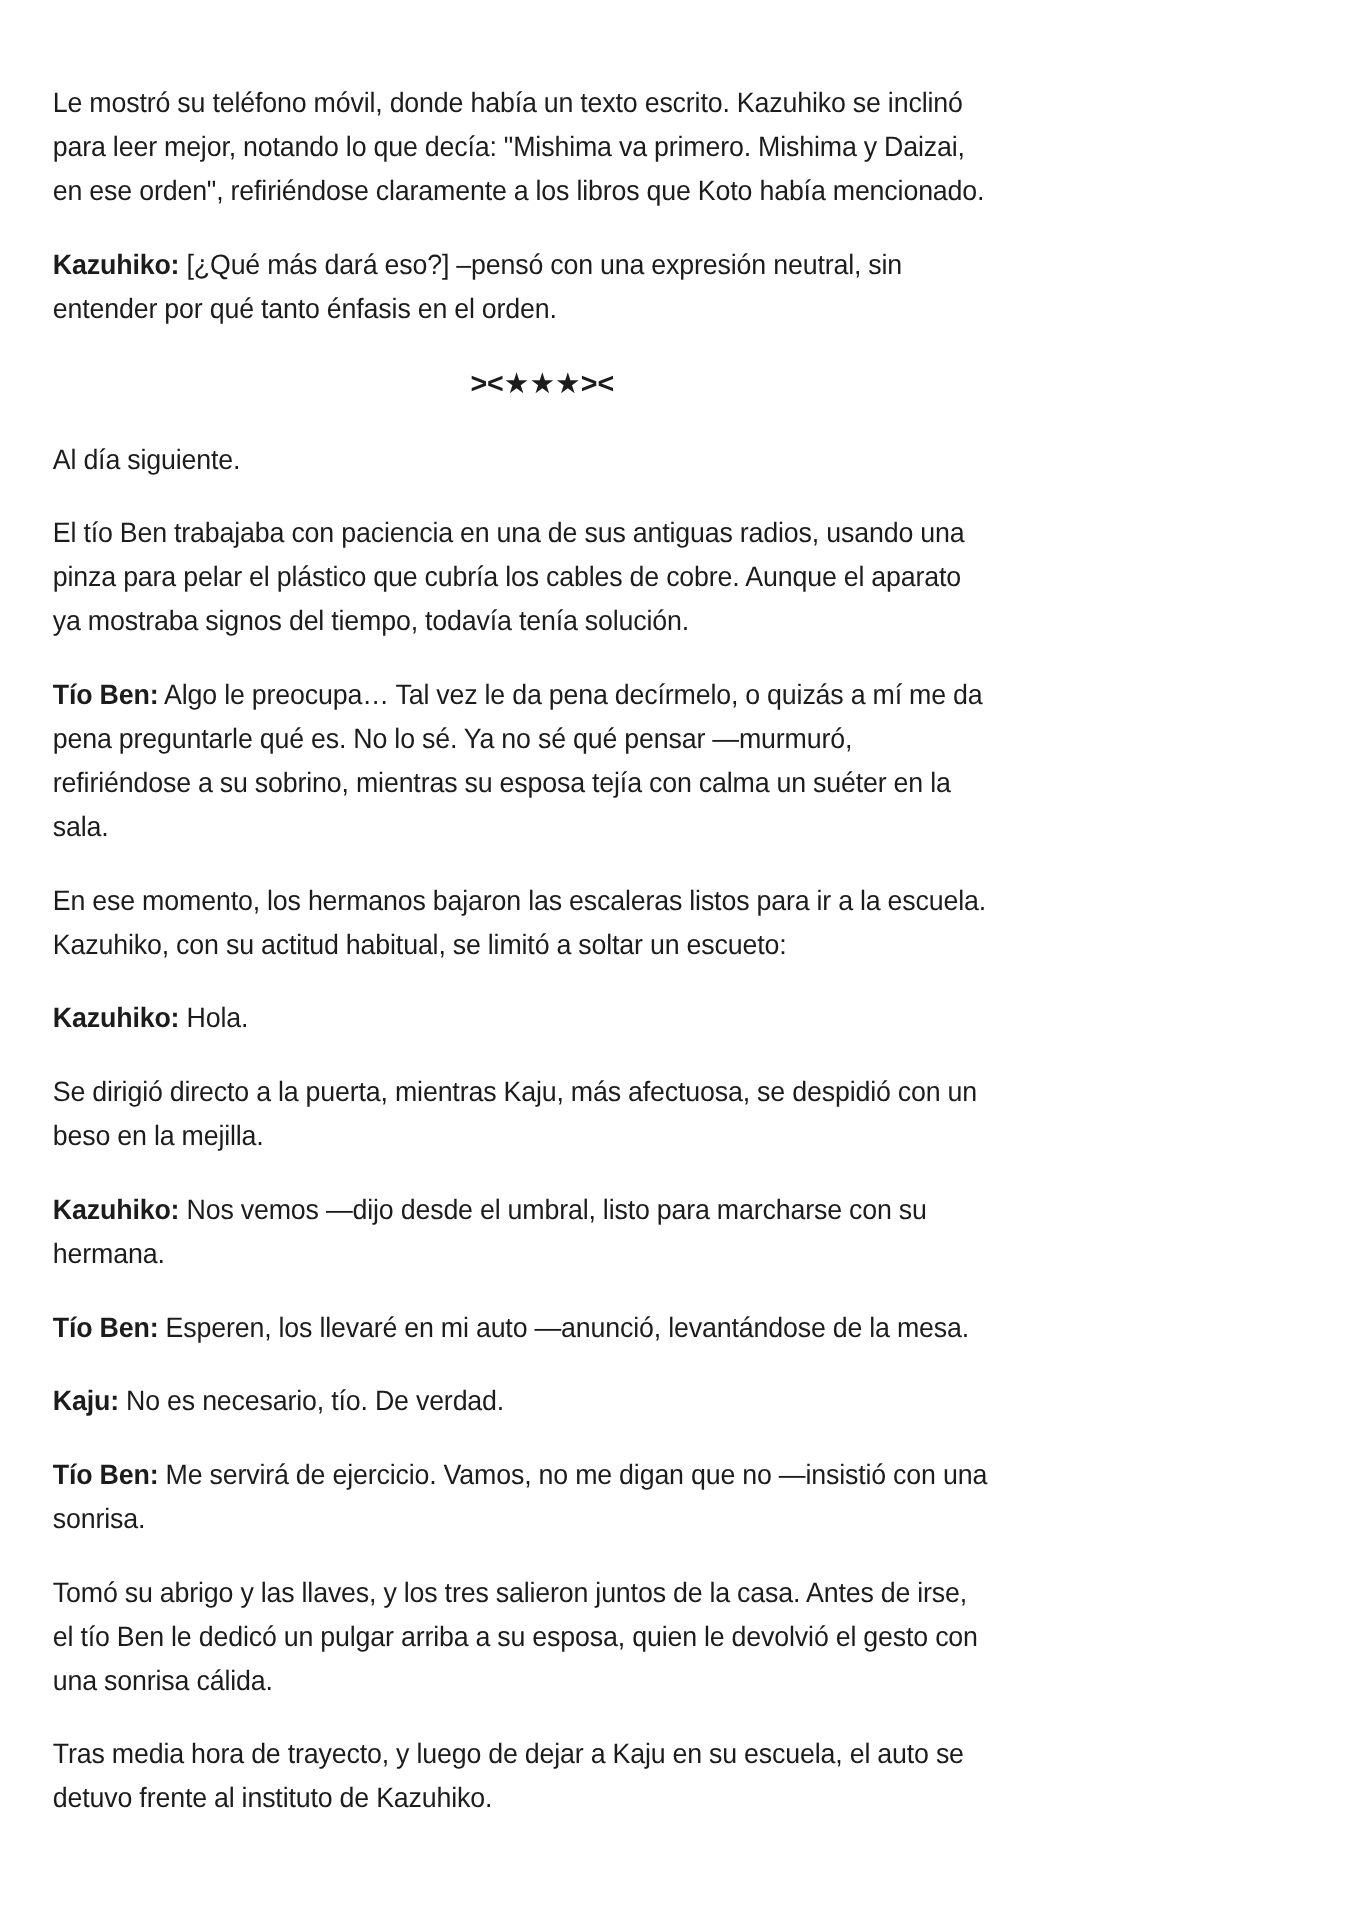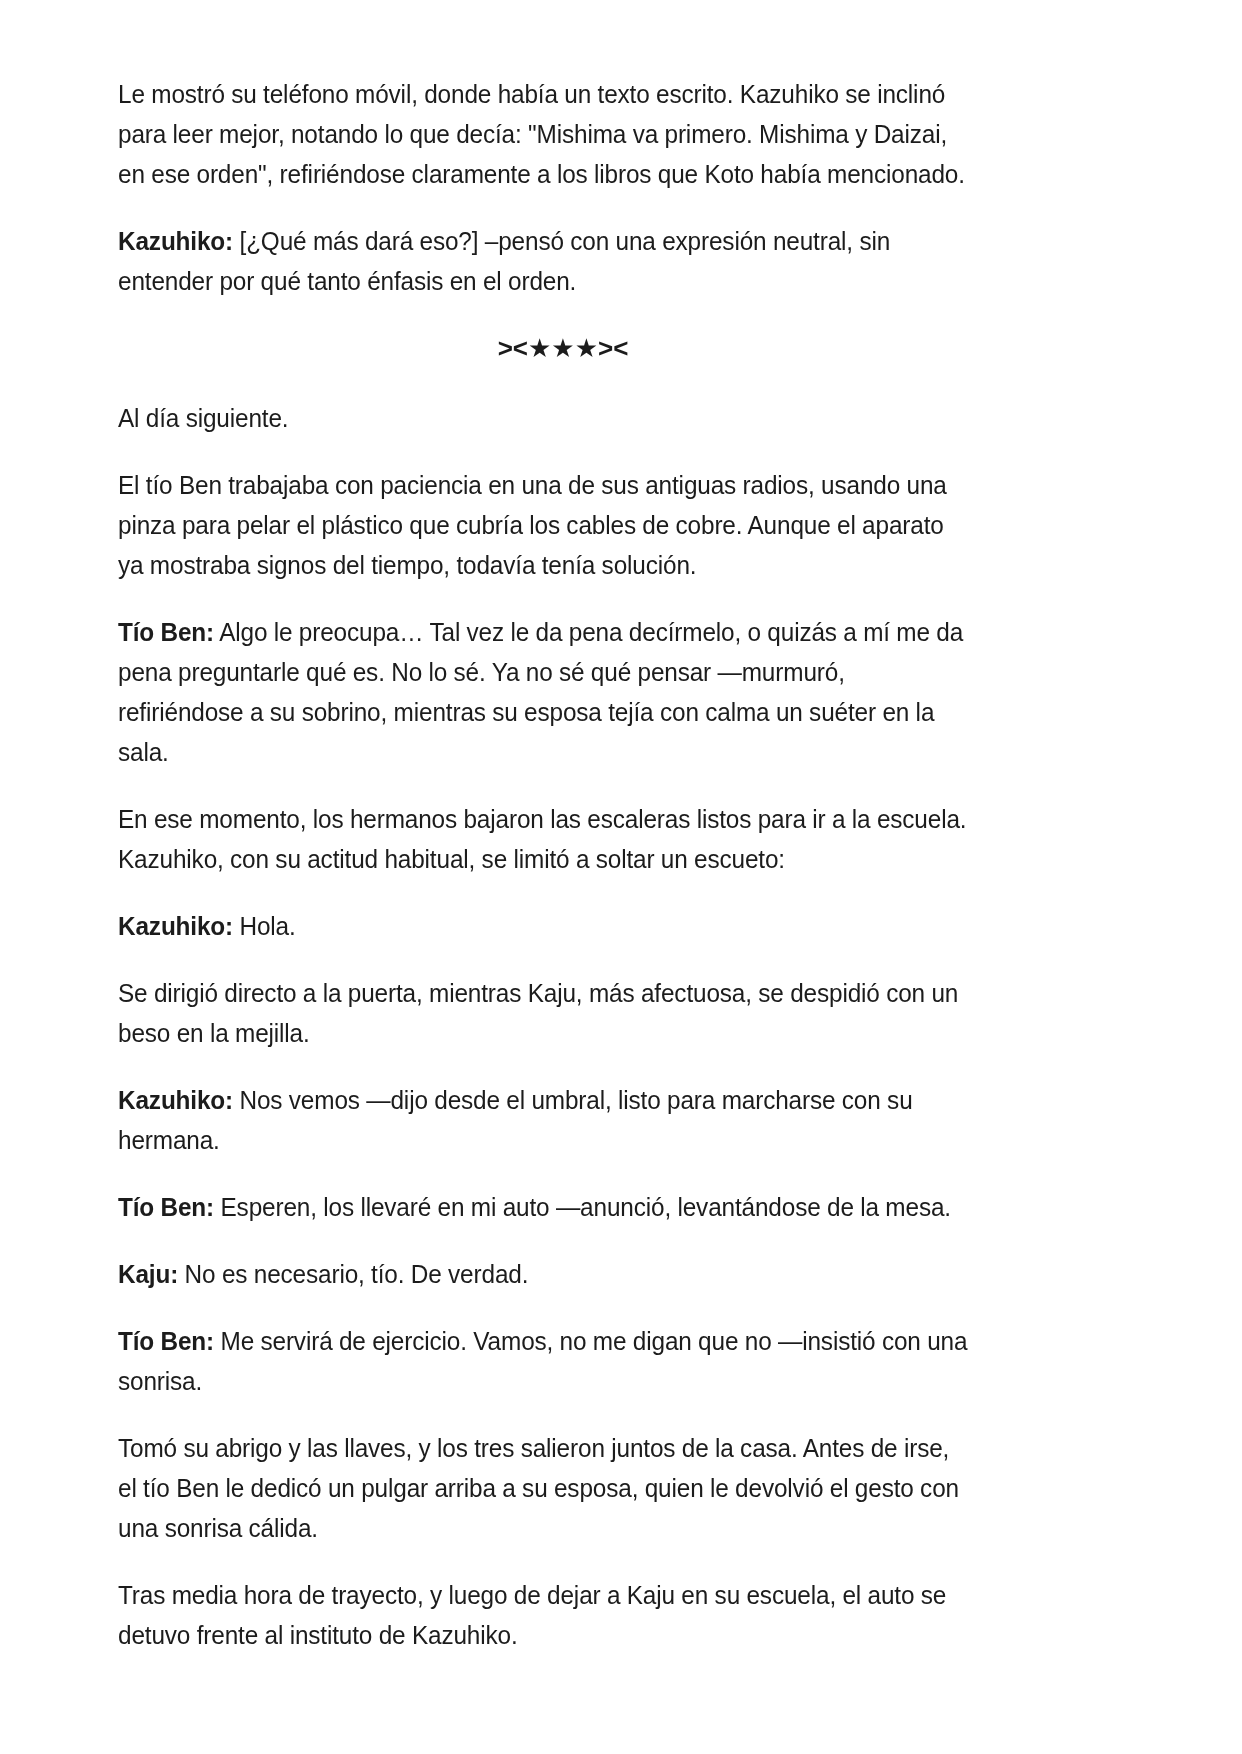--- a/index.html
+++ b/index.html
@@ -13,21 +13,21 @@
     font-family: "Liberation Sans", "DejaVu Sans", sans-serif;
     color: #1a1a1a;
     -webkit-font-smoothing: antialiased;
   }
   .page {
     position: relative;
     width: 1242px;
     height: 1754px;
     background: #ffffff;
     box-sizing: border-box;
-    padding: 74px 105px 0 118px;
+    padding: 74px 105px 0 48px;
   }
   .doc-body {
     width: 890px;
   }
   .para {
     margin: 0 0 27px 0;
     font-size: 25.5px;
     line-height: 40px;
     letter-spacing: -0.15px;
     text-align: left;

